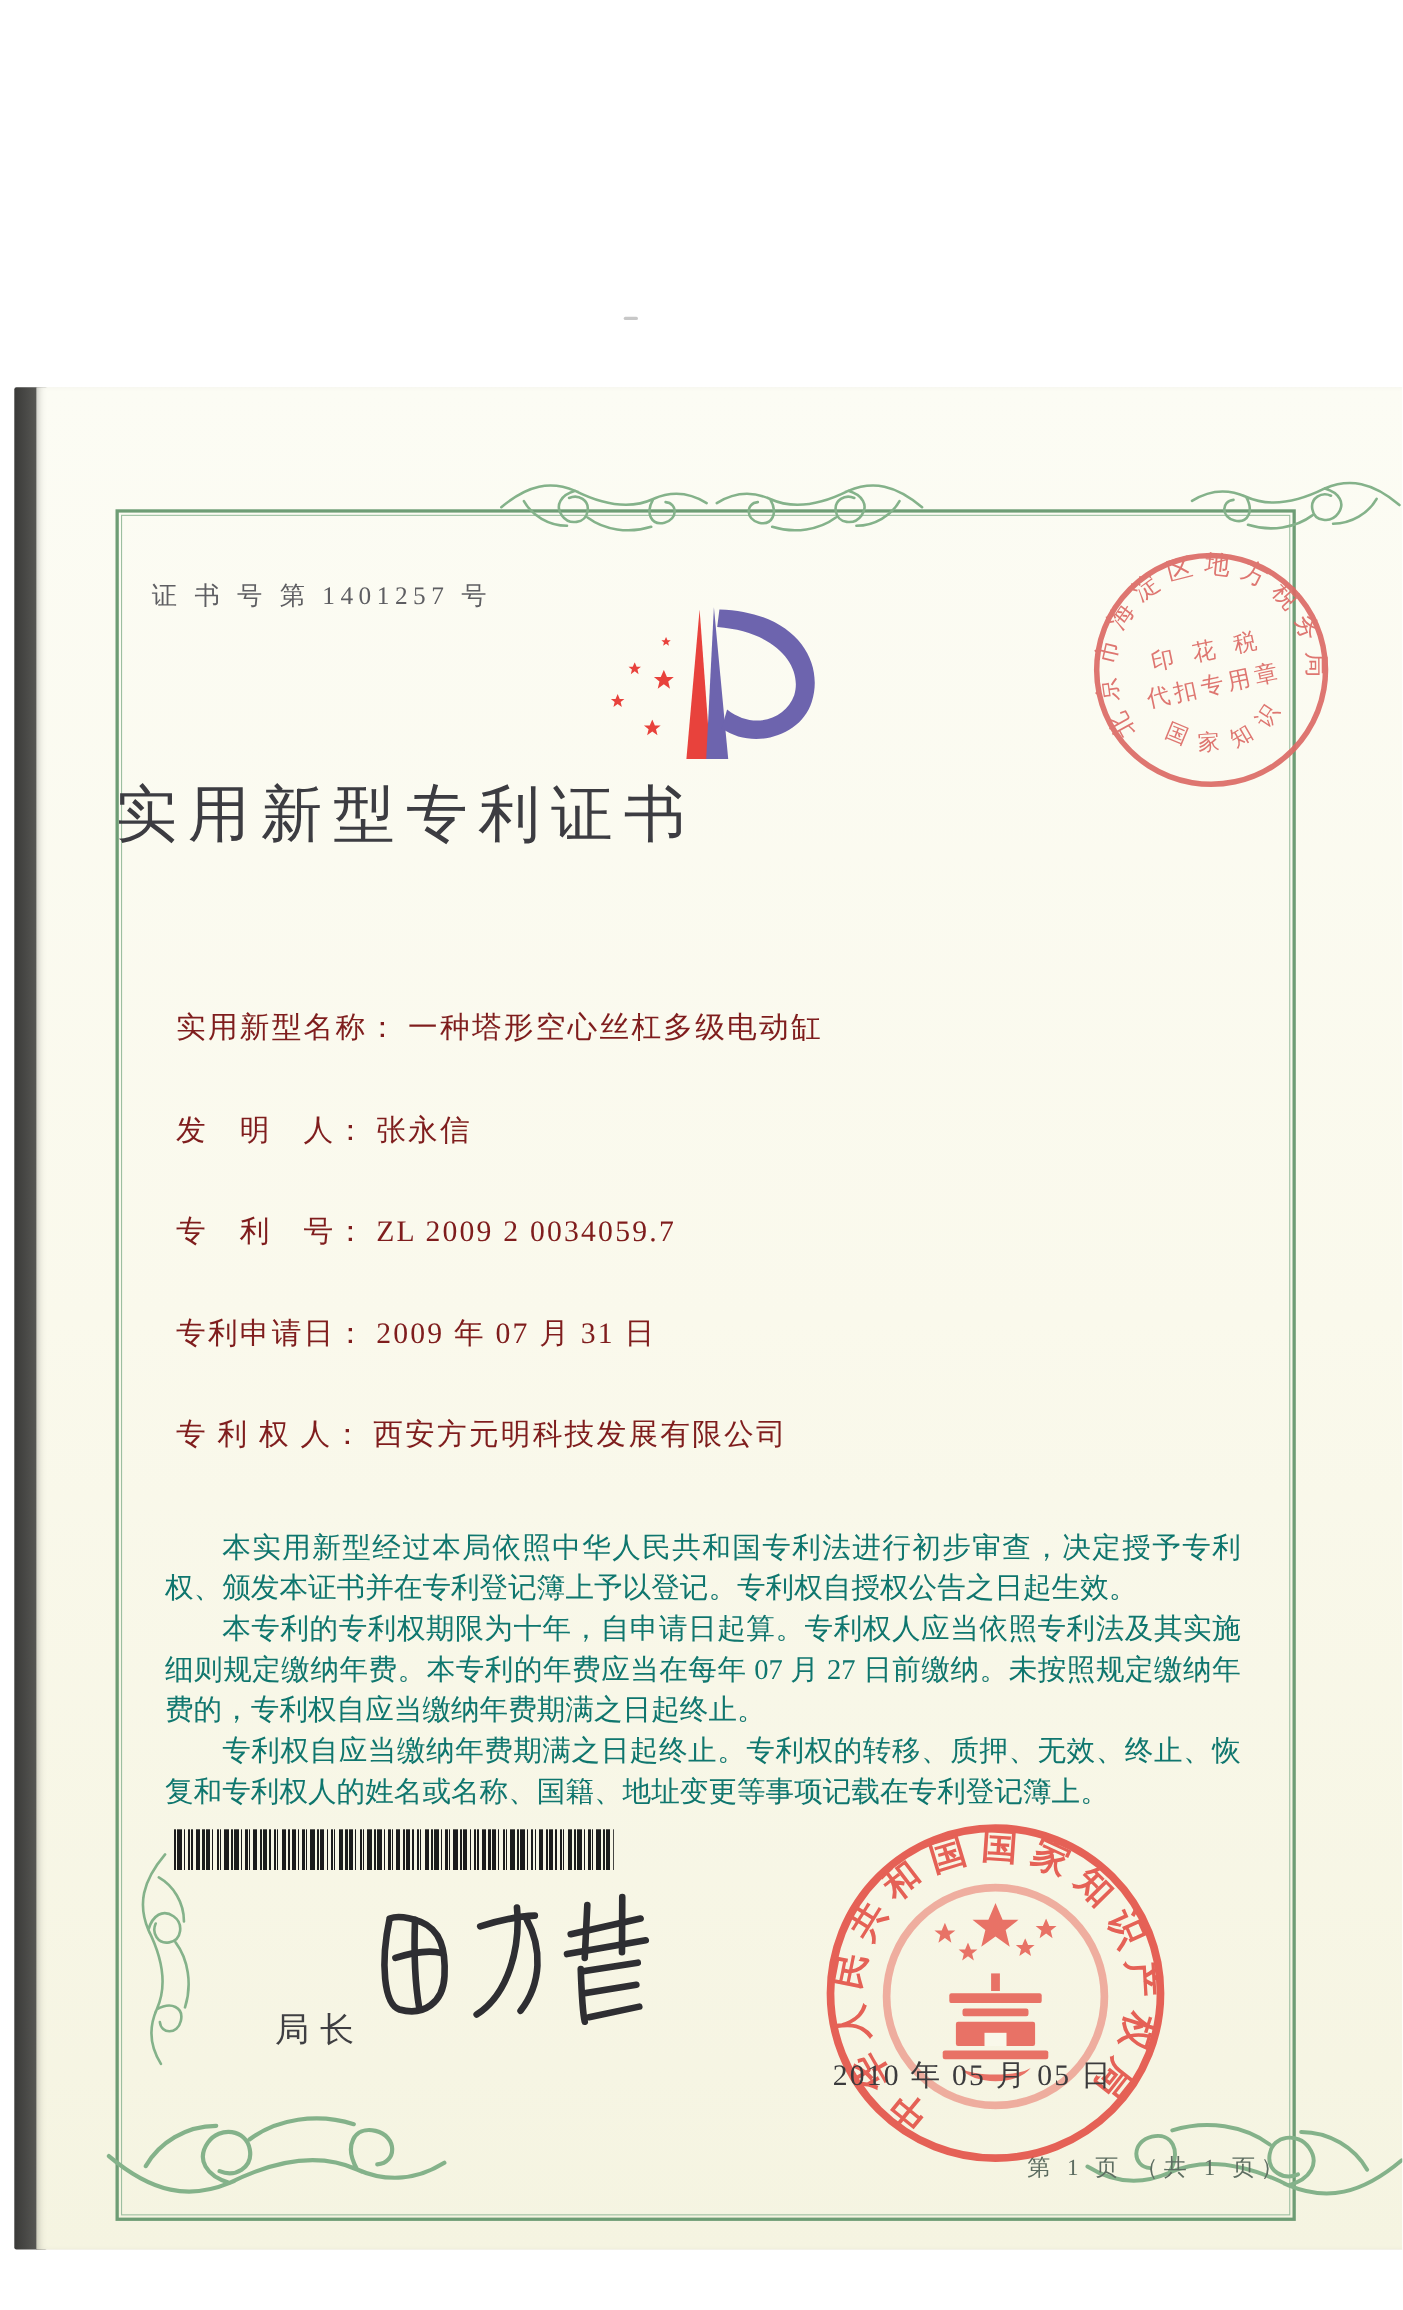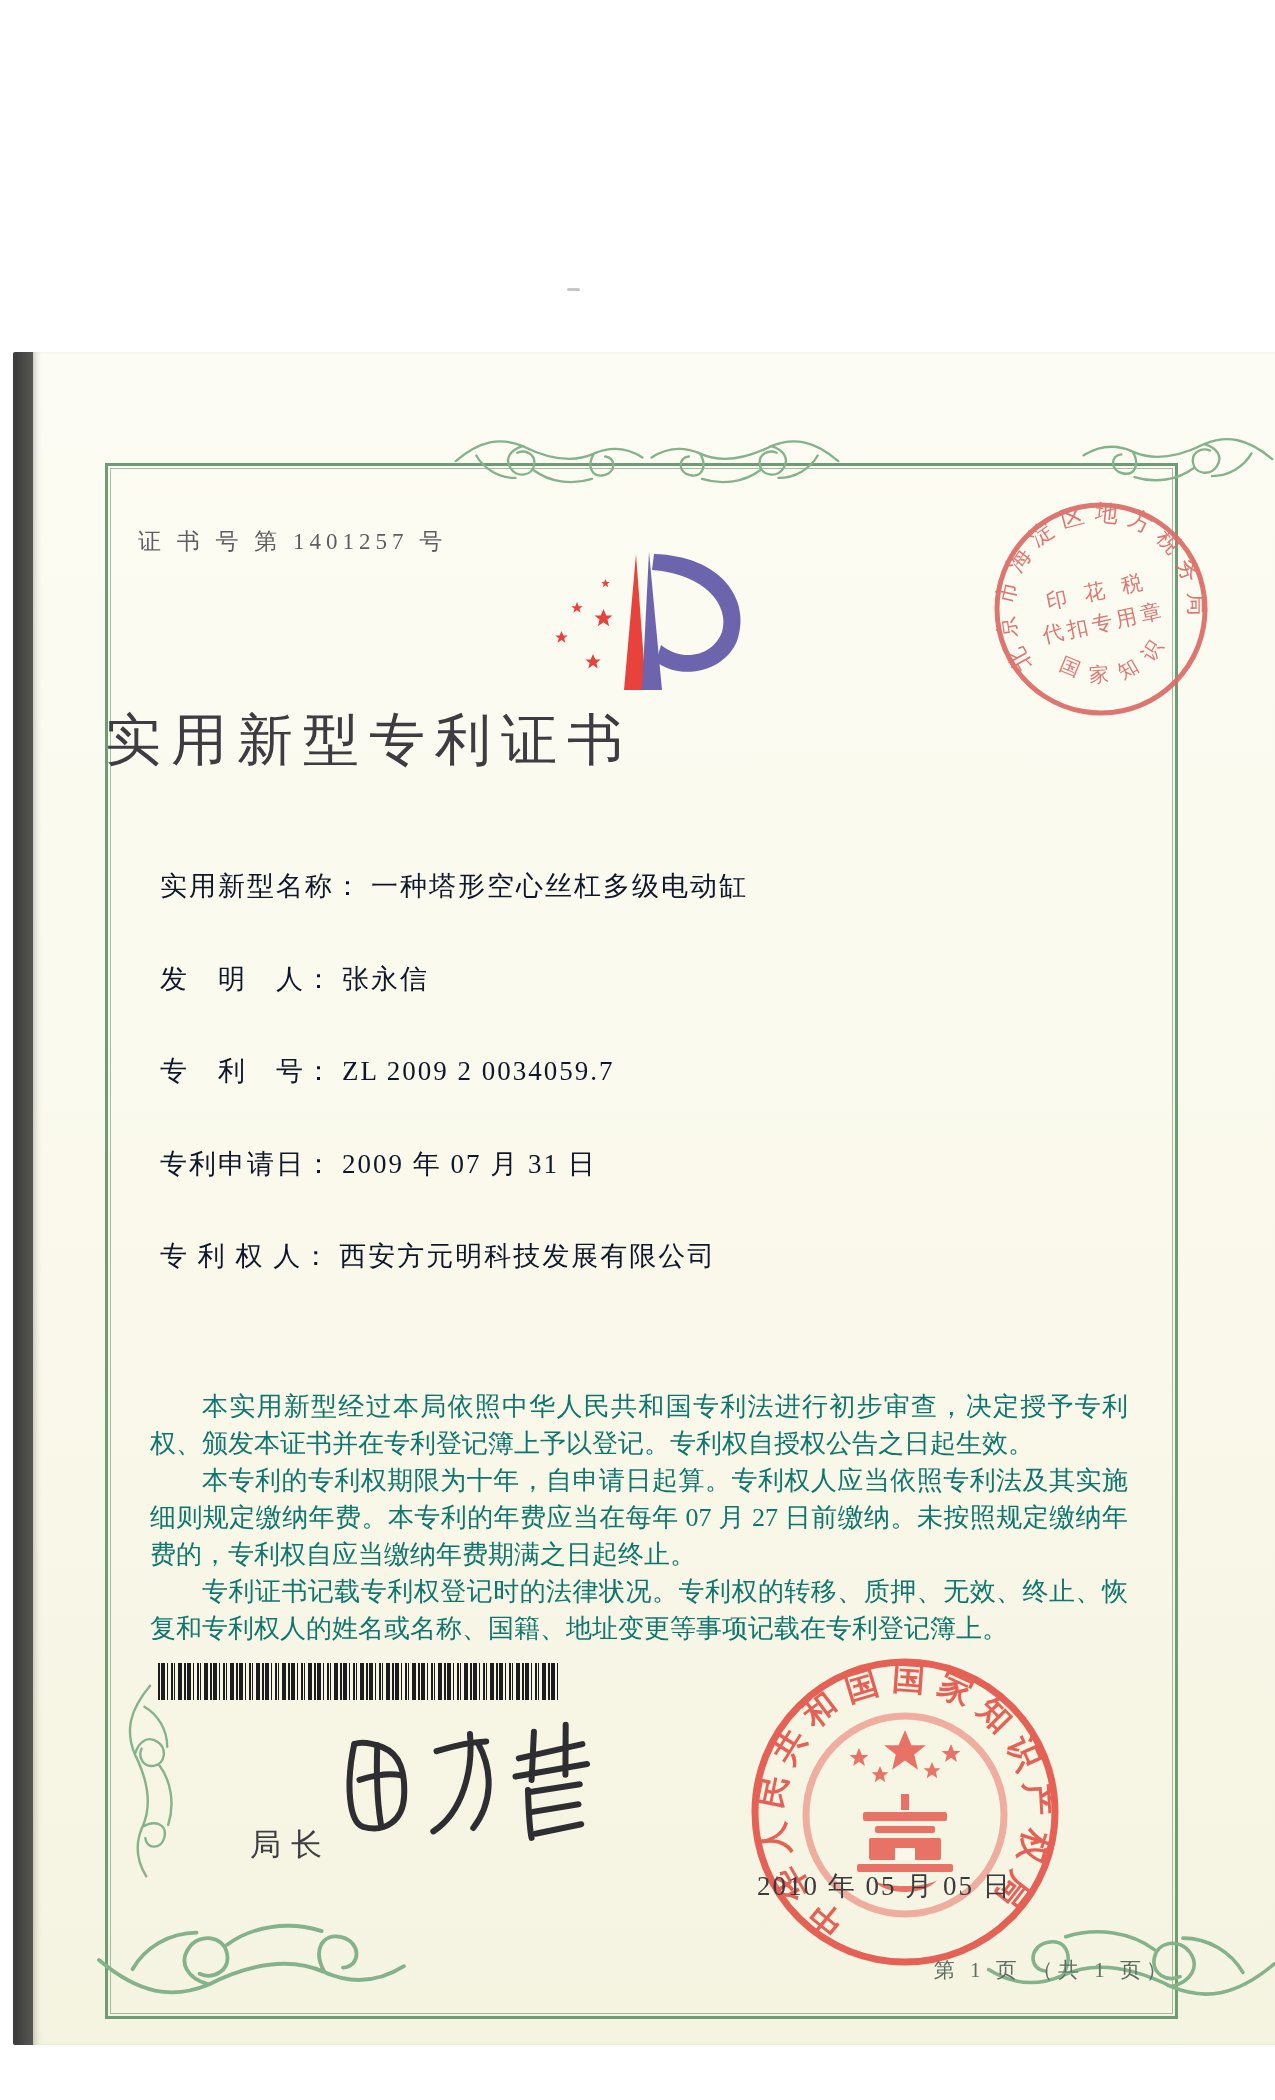--- a/index.html
+++ b/index.html
@@ -25,21 +25,21 @@
   .flipxy{transform:scale(-1,-1);}
   .rot90{transform:rotate(-90deg) scaleX(-1);}
 
   .cert-no{position:absolute;left:138px;top:526px;font-size:23px;color:#5e5e62;letter-spacing:5px;}
   .logo{position:absolute;left:538px;top:542px;}
   .doc-title{position:absolute;left:105px;top:703px;width:1067px;text-align:left;
     font-size:56px;font-weight:500;color:#3c3c41;letter-spacing:10px;}
 
   .tax-stamp{position:absolute;left:988px;top:496px;transform:rotate(-12deg);opacity:.92;}
 
-  .field-row{position:absolute;left:160px;font-size:27px;color:#0f172a;letter-spacing:2px;white-space:nowrap;}
+  .field-row{position:absolute;left:160px;font-size:27px;color:#7f1d1d;letter-spacing:2px;white-space:nowrap;margin-top:48px;}
   .f-label{margin-right:8px;}
 
   .paras{position:absolute;left:150px;top:1388px;width:978px;font-size:26px;line-height:37px;
     color:#0f766e;text-align:justify;}
   .paras p{margin:0;text-indent:2em;}
 
   .barcode{position:absolute;left:158px;top:1663px;width:400px;height:37px;
     background:repeating-linear-gradient(90deg,
       #1c1c1c 0px,#1c1c1c 2px,rgba(0,0,0,0) 2px,rgba(0,0,0,0) 3px,
       #1c1c1c 3px,#1c1c1c 7px,rgba(0,0,0,0) 7px,rgba(0,0,0,0) 9px,
@@ -145,21 +145,21 @@
   <div class="field-row" style="top:1146px">
     <span class="f-label">专利申请日：</span><span class="f-value">2009 年 07 月 31 日</span>
   </div>
   <div class="field-row" style="top:1238px">
     <span class="f-label">专 利 权 人：</span><span class="f-value">西安方元明科技发展有限公司</span>
   </div>
 
   <div class="paras">
     <p>本实用新型经过本局依照中华人民共和国专利法进行初步审查，决定授予专利权、颁发本证书并在专利登记簿上予以登记。专利权自授权公告之日起生效。</p>
     <p>本专利的专利权期限为十年，自申请日起算。专利权人应当依照专利法及其实施细则规定缴纳年费。本专利的年费应当在每年 07 月 27 日前缴纳。未按照规定缴纳年费的，专利权自应当缴纳年费期满之日起终止。</p>
-    <p>专利证书记载专利权登记时的法律状况。专利权的转移、质押、无效、终止、恢复和专利权人的姓名或名称、国籍、地址变更等事项记载在专利登记簿上。</p>
+    <p>专利权自应当缴纳年费期满之日起终止。专利权的转移、质押、无效、终止、恢复和专利权人的姓名或名称、国籍、地址变更等事项记载在专利登记簿上。</p>
   </div>
 
   <div class="barcode"></div>
 
   <div class="director">局长</div>
   <svg class="signature" width="300" height="165" viewBox="0 0 300 165" role="img" aria-label="田力普">
     <g fill="none" stroke="#2e2e32" stroke-width="6" stroke-linecap="round" stroke-linejoin="round">
       <path d="M34 30 C24 70 26 108 40 113 C62 120 80 108 82 84 C84 60 80 42 62 34 C50 29 40 28 34 30"></path>
       <path d="M38 66 C56 61 70 60 80 63"></path>
       <path d="M57 32 C55 60 55 90 58 112"></path>

